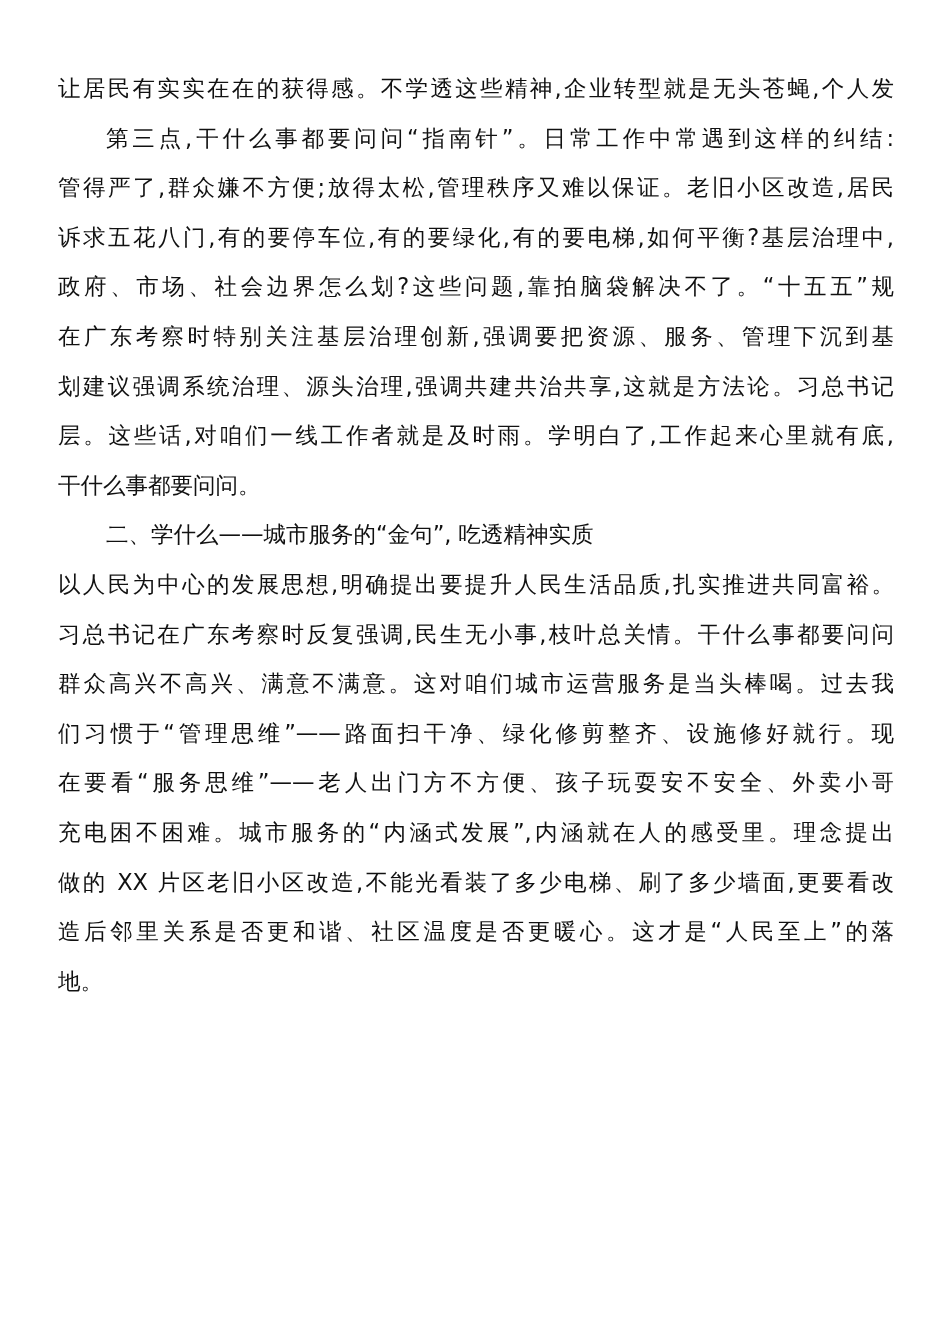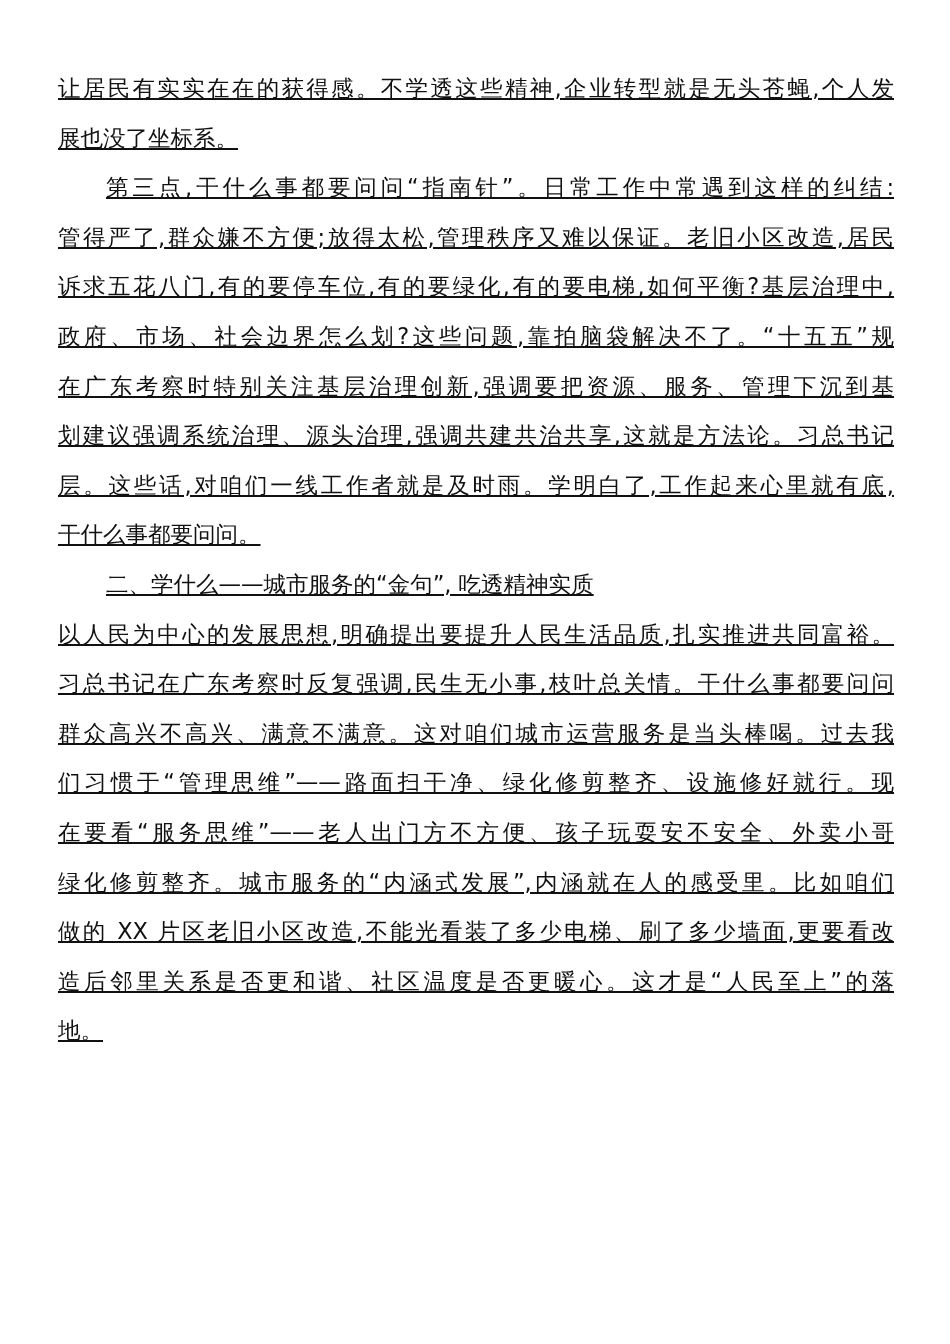--- a/index.html
+++ b/index.html
@@ -23,40 +23,38 @@
     }
     .line {
       height: 49.6px;
       line-height: 49.6px;
       font-size: 22.5px;
       white-space: nowrap;
       letter-spacing: 0px;
       text-align: justify;
       text-align-last: justify;
       overflow: visible;
-      text-decoration: underline;
     }
     .line.last {
       text-align-last: left;
     }
     .line.indent {
       padding-left: 48px;
     }
     .gap {
       height: 4px;
     }
   </style>
 </head>
 <body>
 
 <div class="page">
 
   <div class="paragraph">
     <div class="line">让居民有实实在在的获得感。不学透这些精神,企业转型就是无头苍蝇,个人发</div>
-    <div class="line last">展也没了坐标系。</div>
   </div>
 
   <div class="paragraph">
     <div class="line indent">第三点,干什么事都要问问“指南针”。日常工作中常遇到这样的纠结:</div>
     <div class="line">管得严了,群众嫌不方便;放得太松,管理秩序又难以保证。老旧小区改造,居民</div>
     <div class="line">诉求五花八门,有的要停车位,有的要绿化,有的要电梯,如何平衡?基层治理中,</div>
     <div class="line">政府、市场、社会边界怎么划?这些问题,靠拍脑袋解决不了。“十五五”规</div>
     <div class="line">在广东考察时特别关注基层治理创新,强调要把资源、服务、管理下沉到基</div>
     <div class="line">划建议强调系统治理、源头治理,强调共建共治共享,这就是方法论。习总书记</div>
     <div class="line">层。这些话,对咱们一线工作者就是及时雨。学明白了,工作起来心里就有底,</div>
@@ -66,21 +64,21 @@
   <div class="paragraph">
     <div class="line indent last">二、学什么——城市服务的“金句”, 吃透精神实质</div>
   </div>
 
   <div class="paragraph">
     <div class="line">以人民为中心的发展思想,明确提出要提升人民生活品质,扎实推进共同富裕。</div>
     <div class="line">习总书记在广东考察时反复强调,民生无小事,枝叶总关情。干什么事都要问问</div>
     <div class="line">群众高兴不高兴、满意不满意。这对咱们城市运营服务是当头棒喝。过去我</div>
     <div class="line">们习惯于“管理思维”——路面扫干净、绿化修剪整齐、设施修好就行。现</div>
     <div class="line">在要看“服务思维”——老人出门方不方便、孩子玩耍安不安全、外卖小哥</div>
-    <div class="line">绿化修剪整齐。城市服务的“内涵式发展”,内涵就在人的感受里。比如咱们</div>
+    <div class="line">充电困不困难。城市服务的“内涵式发展”,内涵就在人的感受里。理念提出</div>
     <div class="line">做的 XX 片区老旧小区改造,不能光看装了多少电梯、刷了多少墙面,更要看改</div>
     <div class="line">造后邻里关系是否更和谐、社区温度是否更暖心。这才是“人民至上”的落</div>
     <div class="line last">地。</div>
   </div>
 
   <div class="gap"></div>
 
 
 </div>
 

